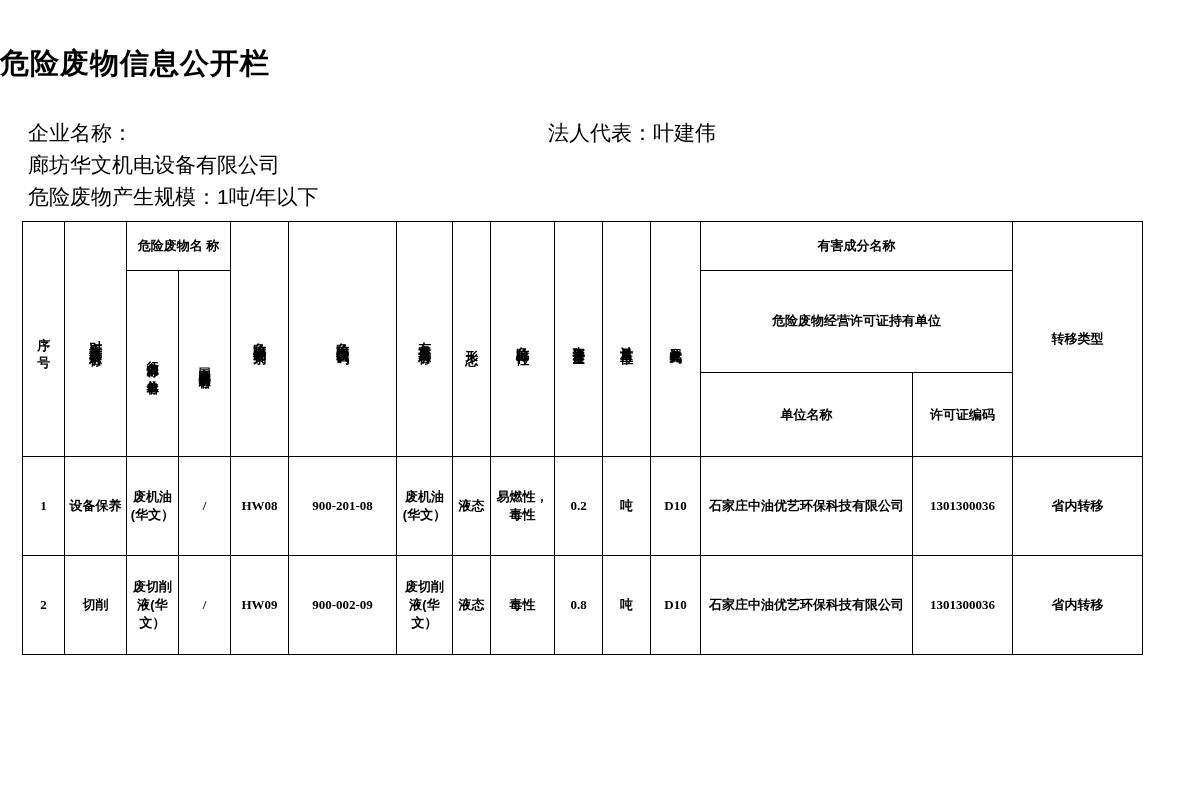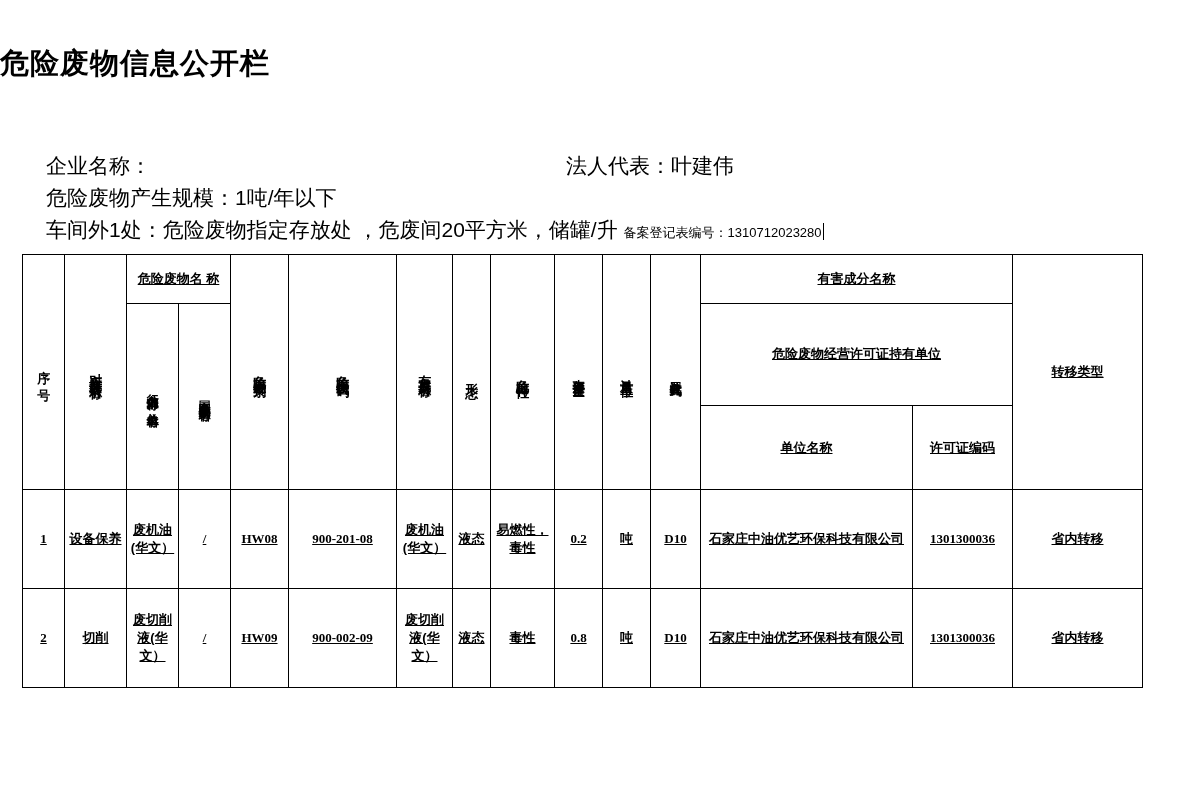--- a/index.html
+++ b/index.html
@@ -22,22 +22,22 @@
     box-sizing: border-box;
   }
   .doc-title {
     font-size: 29px;
     font-weight: bold;
     margin-top: 44px;
     letter-spacing: 1px;
     font-family: "Liberation Sans", "DejaVu Sans", sans-serif;
   }
   .header-block {
-    margin-top: 66px;
-    padding-left: 46px;
+    margin-top: 33px;
+    padding-left: 28px;
     font-size: 21px;
     line-height: 32px;
     font-family: "Liberation Sans", "DejaVu Sans", sans-serif;
   }
   .hdr-row {
     position: relative;
     height: 32px;
     white-space: nowrap;
   }
   .hdr-right {
@@ -68,21 +68,20 @@
     font-family: "Liberation Sans", "DejaVu Sans", sans-serif;
   }
   table.waste td, table.waste th {
     border: 1px solid #000;
     text-align: center;
     vertical-align: middle;
     font-size: 13px;
     font-weight: bold;
     padding: 15px 2px;
     word-wrap: break-word;
-    text-decoration: underline;
   }
   .vtext {
     writing-mode: vertical-rl;
     text-orientation: upright;
     letter-spacing: 2px;
     margin: 0 auto;
     line-height: 1.05;
     display: inline-block;
     font-size: 13px;
     font-weight: bold;
@@ -100,25 +99,24 @@
 <div class="page">
 
   <div class="doc-title">危险废物信息公开栏</div>
 
   <div class="header-block">
     <div class="hdr-row">
       <span>企业名称：</span>
       <span class="hdr-right">法人代表：叶建伟</span>
     </div>
     <div class="hdr-row">
-      <span>危险废物产生规模：1吨/年以下</span>
+      <span>廊坊华文机电设备有限公司</span>
     </div>
     <div class="hdr-row">
-      <span>车间外1处：危险废物指定存放处 ，危废间20平方米，储罐/升</span>
-      <span class="hdr-small">备案登记表编号：1310712023280</span><span class="caret"></span>
+      <span>危险废物产生规模：1吨/年以下</span>
     </div>
   </div>
 
   <table class="waste">
     <colgroup>
       <col style="width:42px">
       <col style="width:62px">
       <col style="width:52px">
       <col style="width:52px">
       <col style="width:58px">

